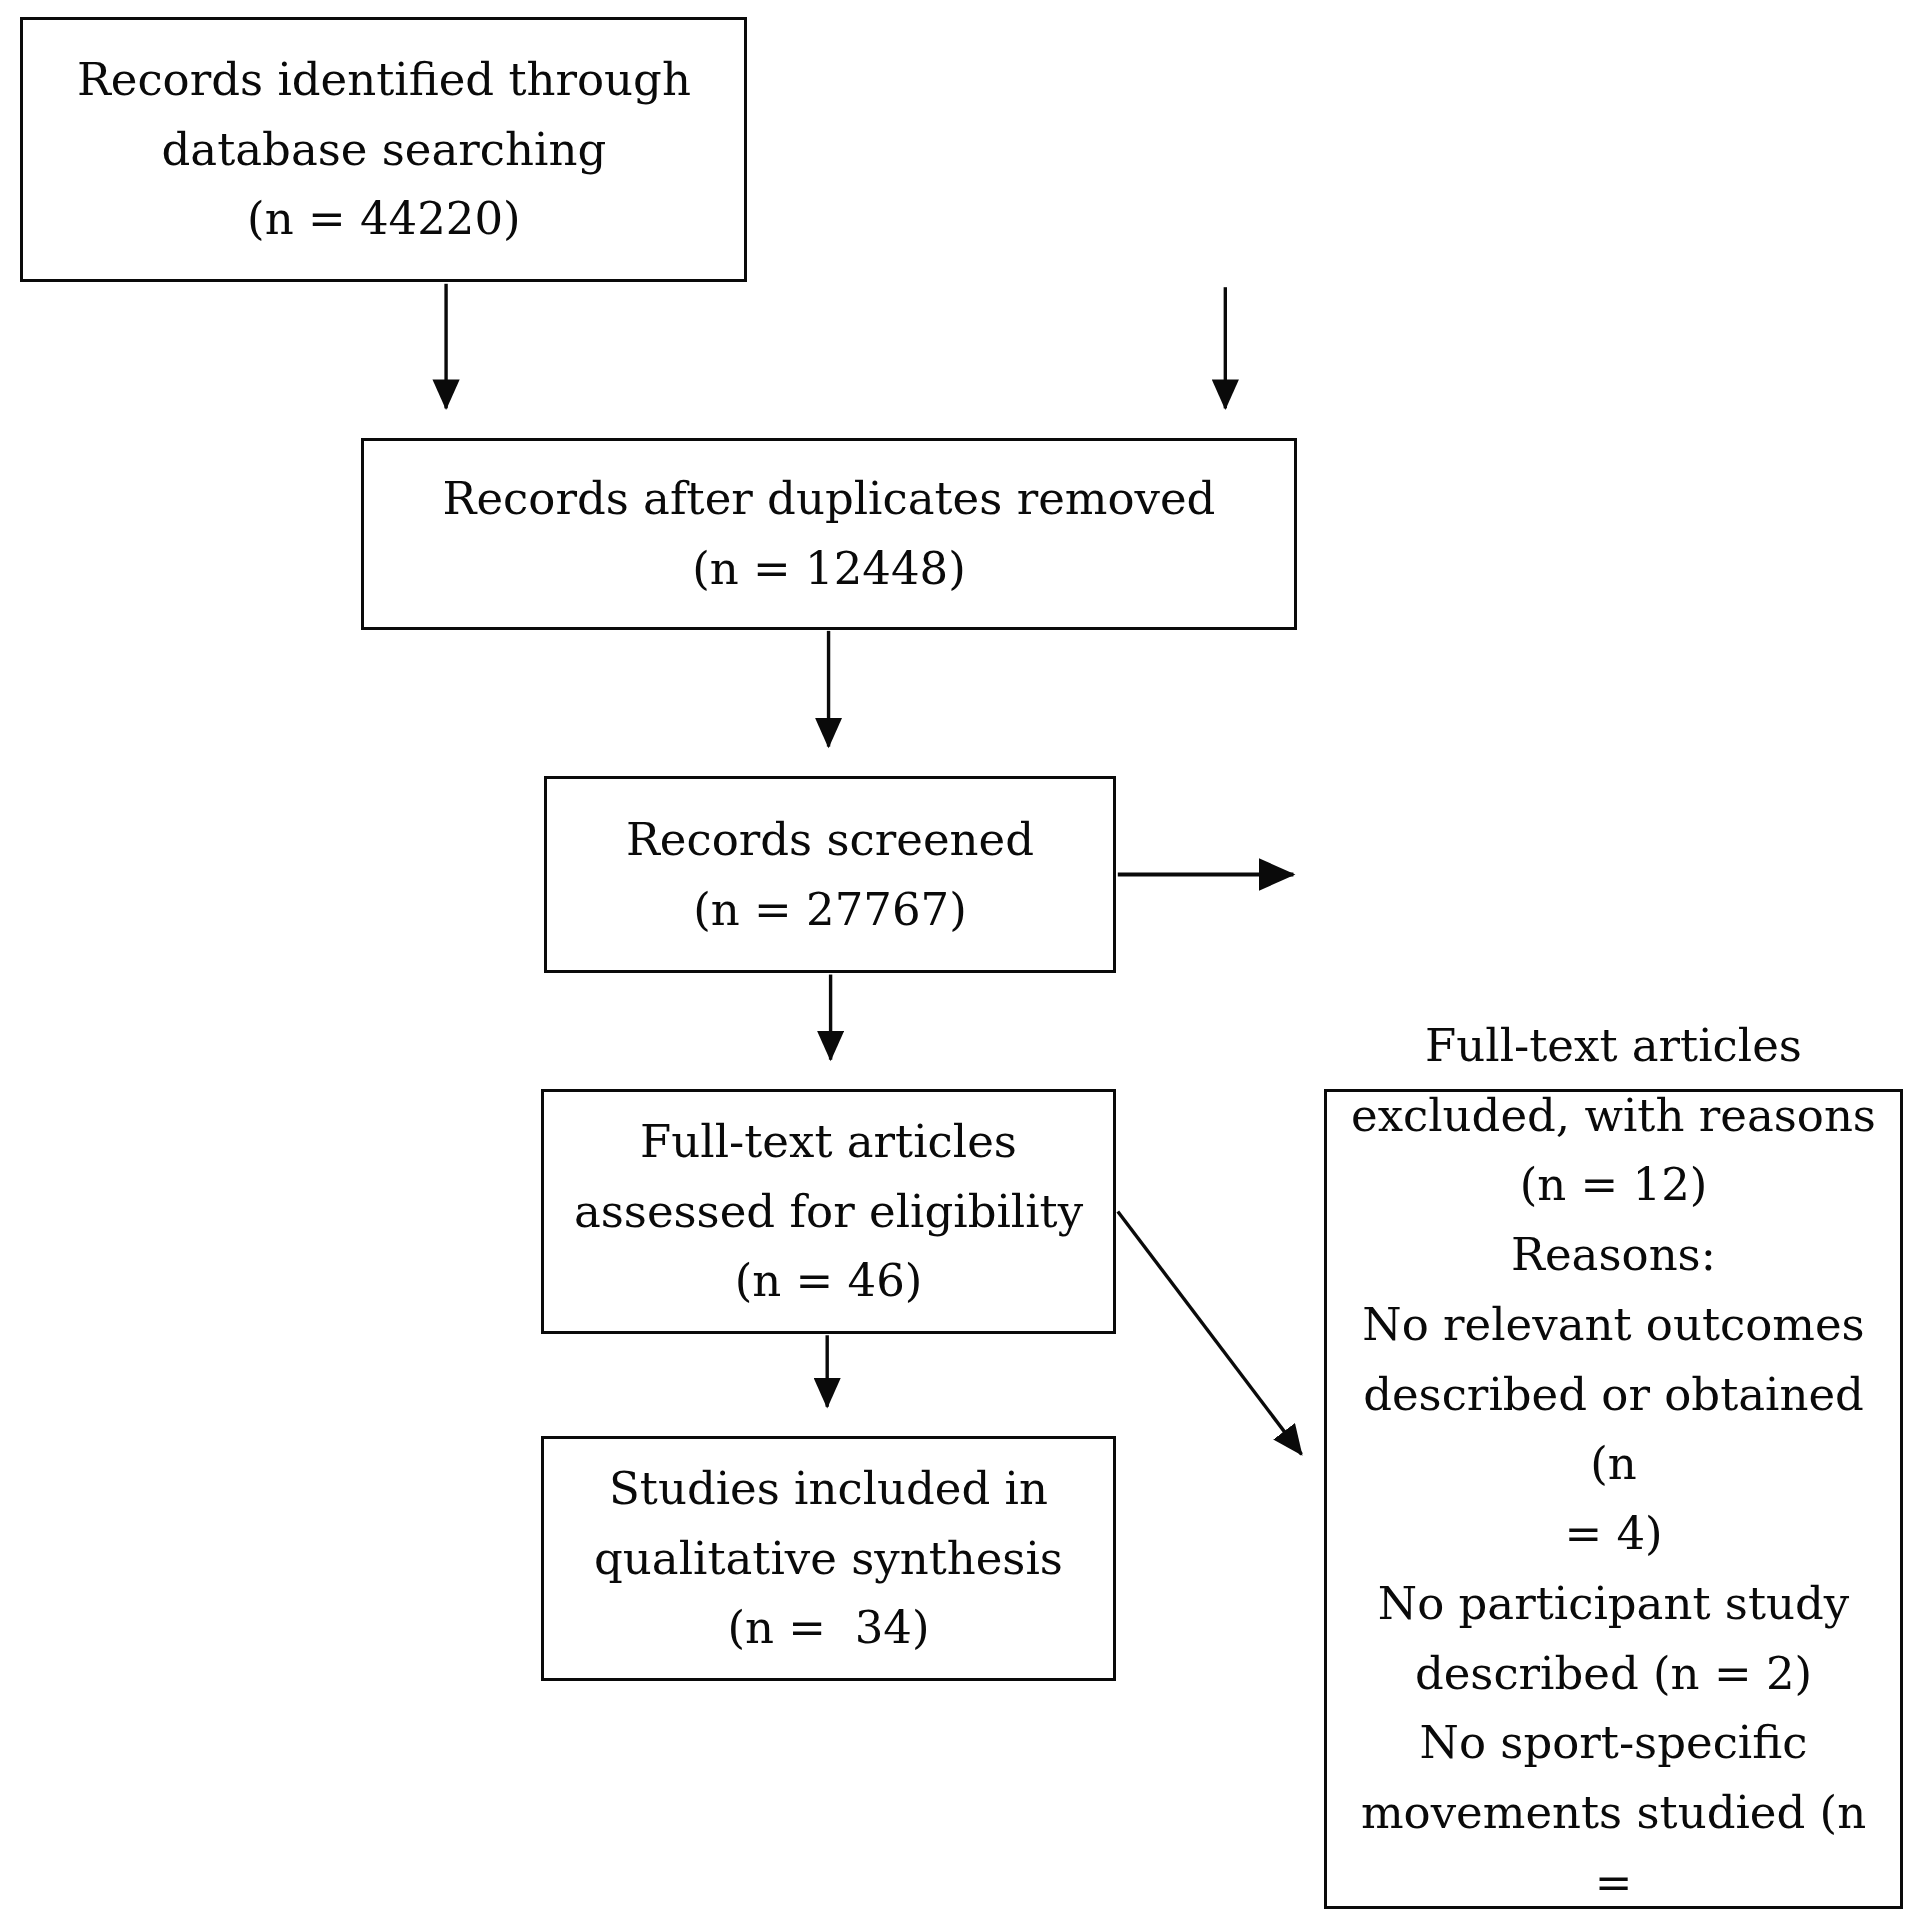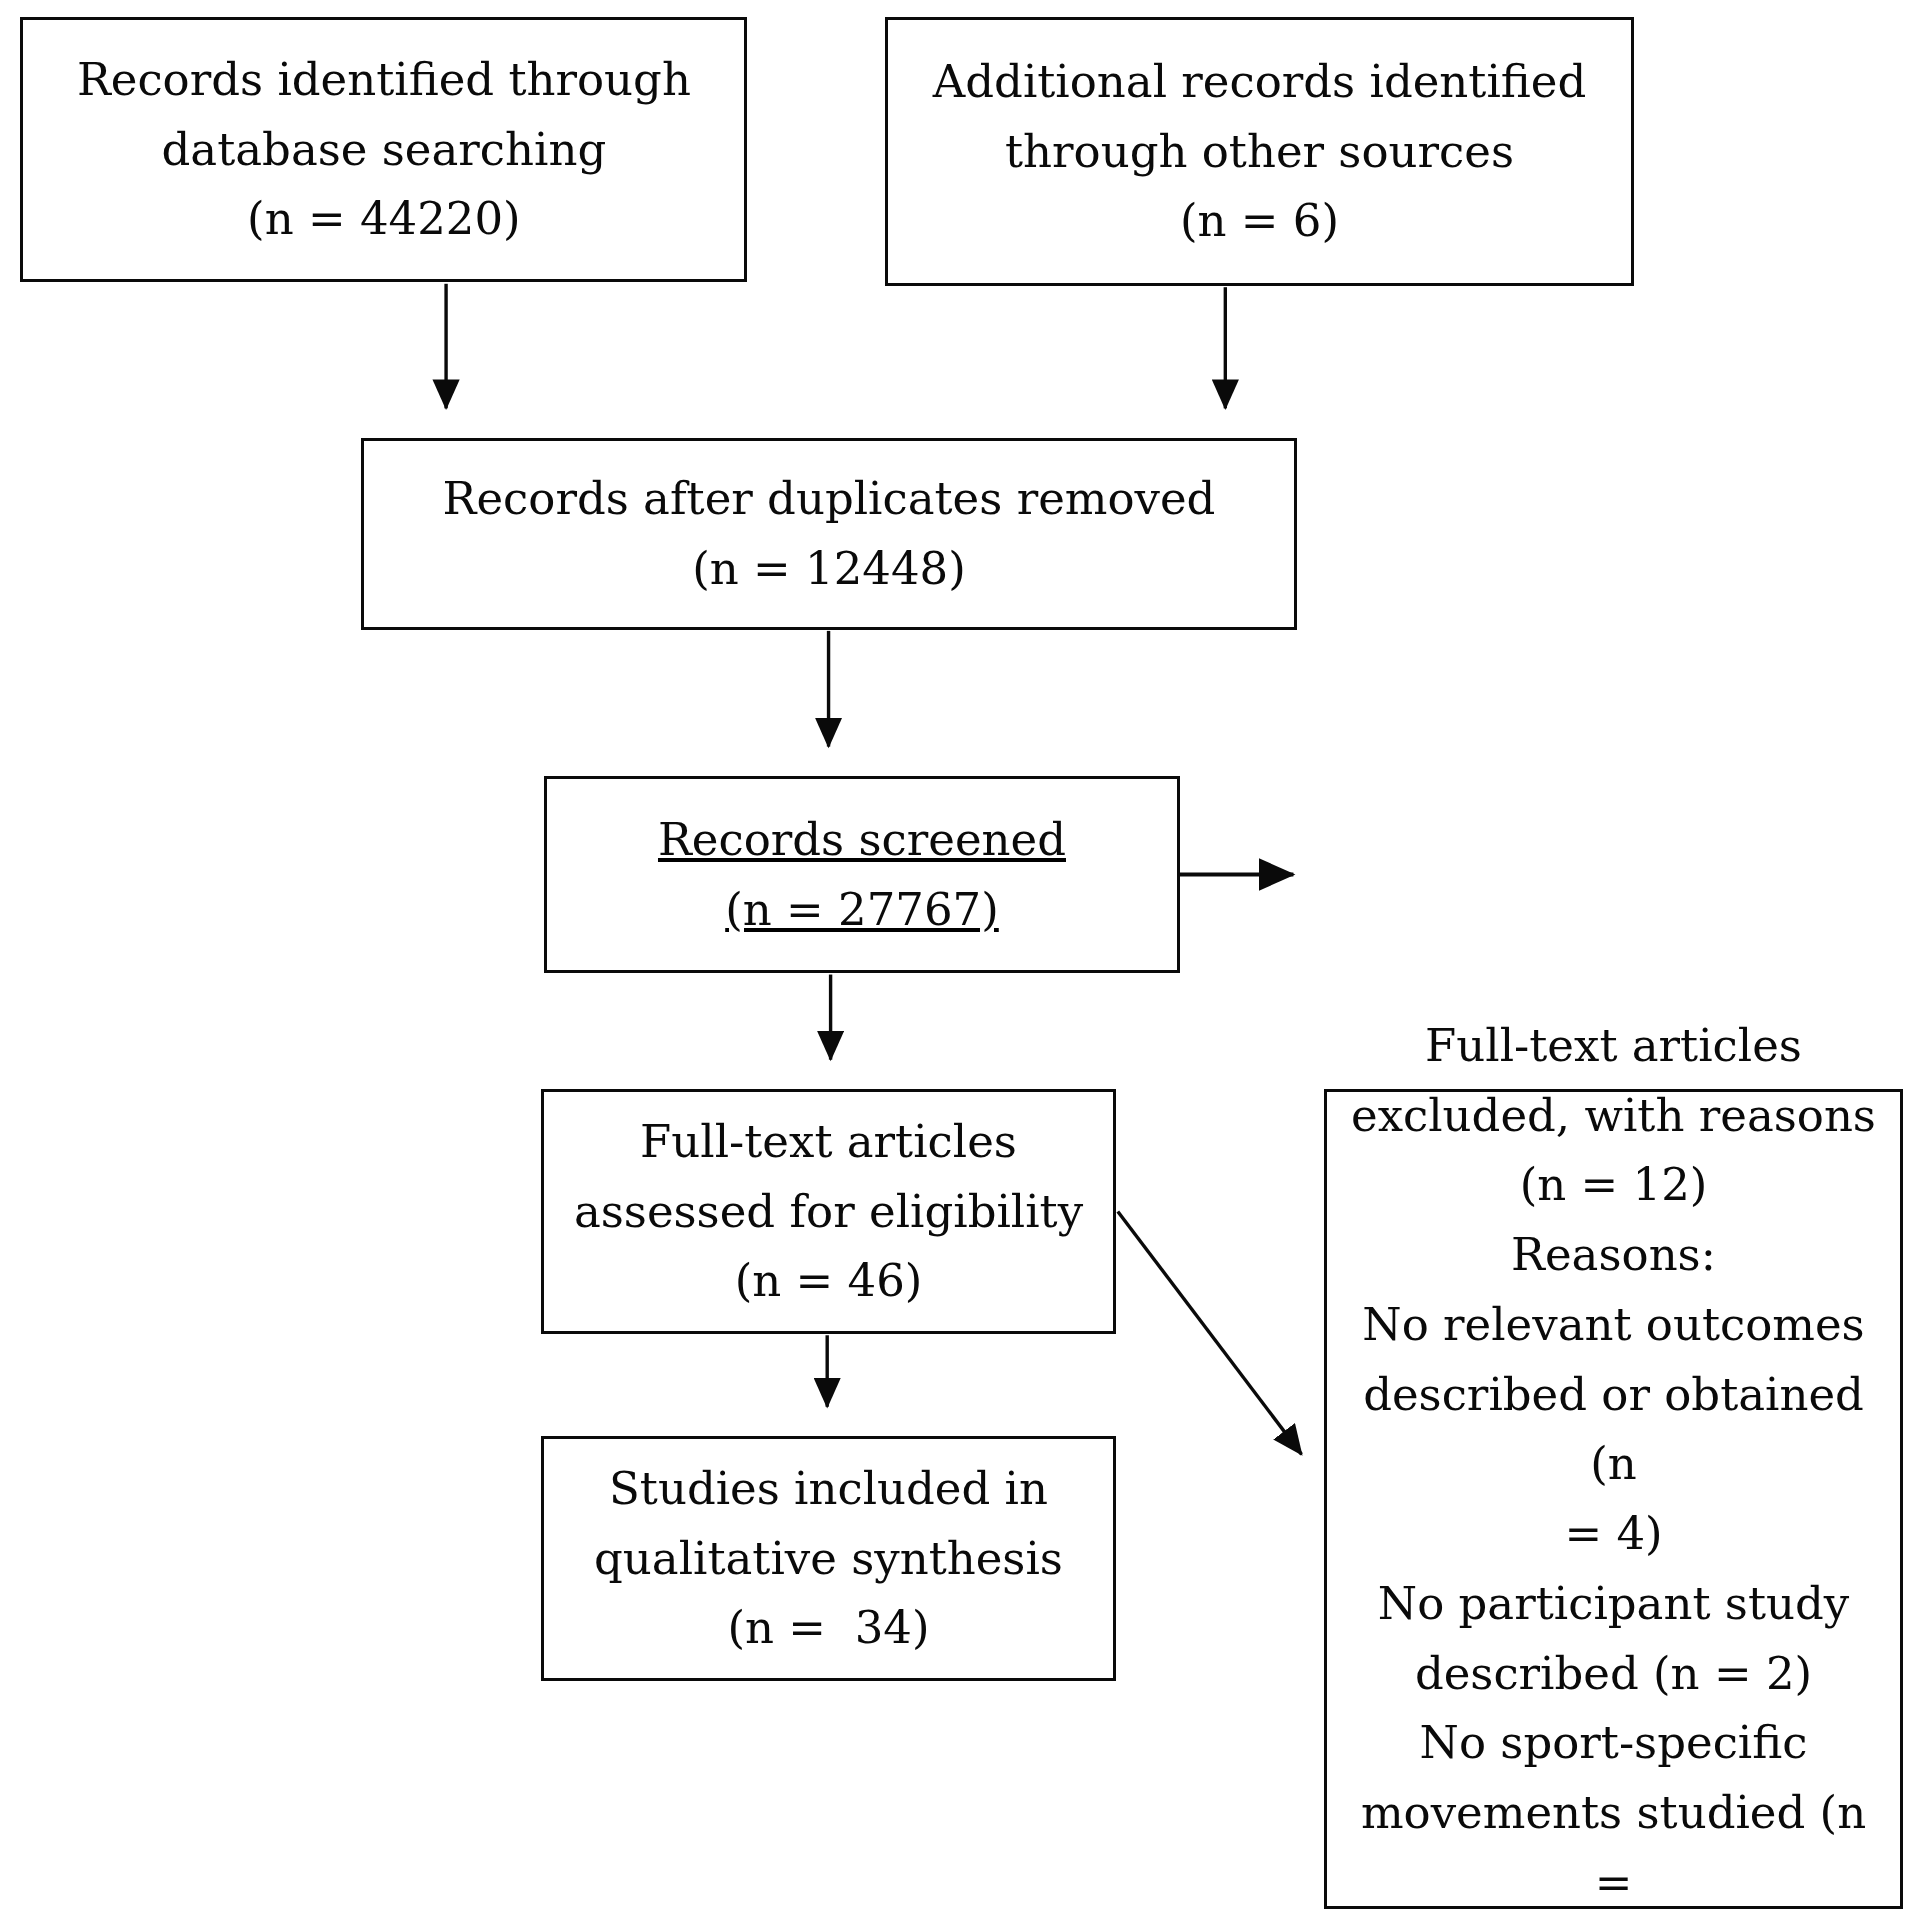--- a/index.html
+++ b/index.html
@@ -38,21 +38,21 @@
   .box-text {
     white-space: pre-wrap;
     font-size: 45px;
     line-height: 1.55;
     color: #0a0a0a;
   }
   
   .b-identified { left: 20.4px;   top: 17px;   width: 727px; height: 265px; }
   .b-additional { left: 885px; top: 17px;   width: 749px; height: 269px; }
   .b-duplicates { left: 361px;  top: 438px;  width: 936px; height: 192px; }
-  .b-screened   { left: 544px;  top: 776px; width: 636px;  height: 197px; text-decoration: underline; }
+  .b-screened   { left: 544px;  top: 776px; width: 572px;  height: 197px; }
   .b-excluded   { left: 1324px; top: 776px; width: 579px;  height: 197px; }
   .b-fulltext   { left: 541px;  top: 1089px; width: 575px;  height: 245px; }
   .b-included   { left: 541px;  top: 1436px; width: 575px;  height: 245px; text-align: center; }
   .b-reasons    { left: 1324px; top: 1089px; width: 579px;  height: 820px; }
 </style>
 </head>
 <body>
 
 <div class="canvas">
 
@@ -70,25 +70,20 @@
     <line x1="1215" y1="1962" x2="1215" y2="2067" stroke="#0a0a0a" stroke-width="5" marker-end="url(#arrowhead)"></line>
     <line x1="1642" y1="1780" x2="1912" y2="2137" stroke="#0a0a0a" stroke-width="5" marker-end="url(#arrowhead)"></line>
   </svg>
 
   <div class="box b-identified">
     <span class="box-text">Records identified through
 database searching
 (n = 44220)</span>
   </div>
 
-  <div class="box b-additional">
-    <span class="box-text">Additional records identified
-through other sources
-(n = 6)</span>
-  </div>
 
   <div class="box b-duplicates">
     <span class="box-text">Records after duplicates removed
 (n = 12448)</span>
   </div>
 
   <div class="box b-screened">
     <span class="box-text">Records screened
 (n = 27767)</span>
   </div>

